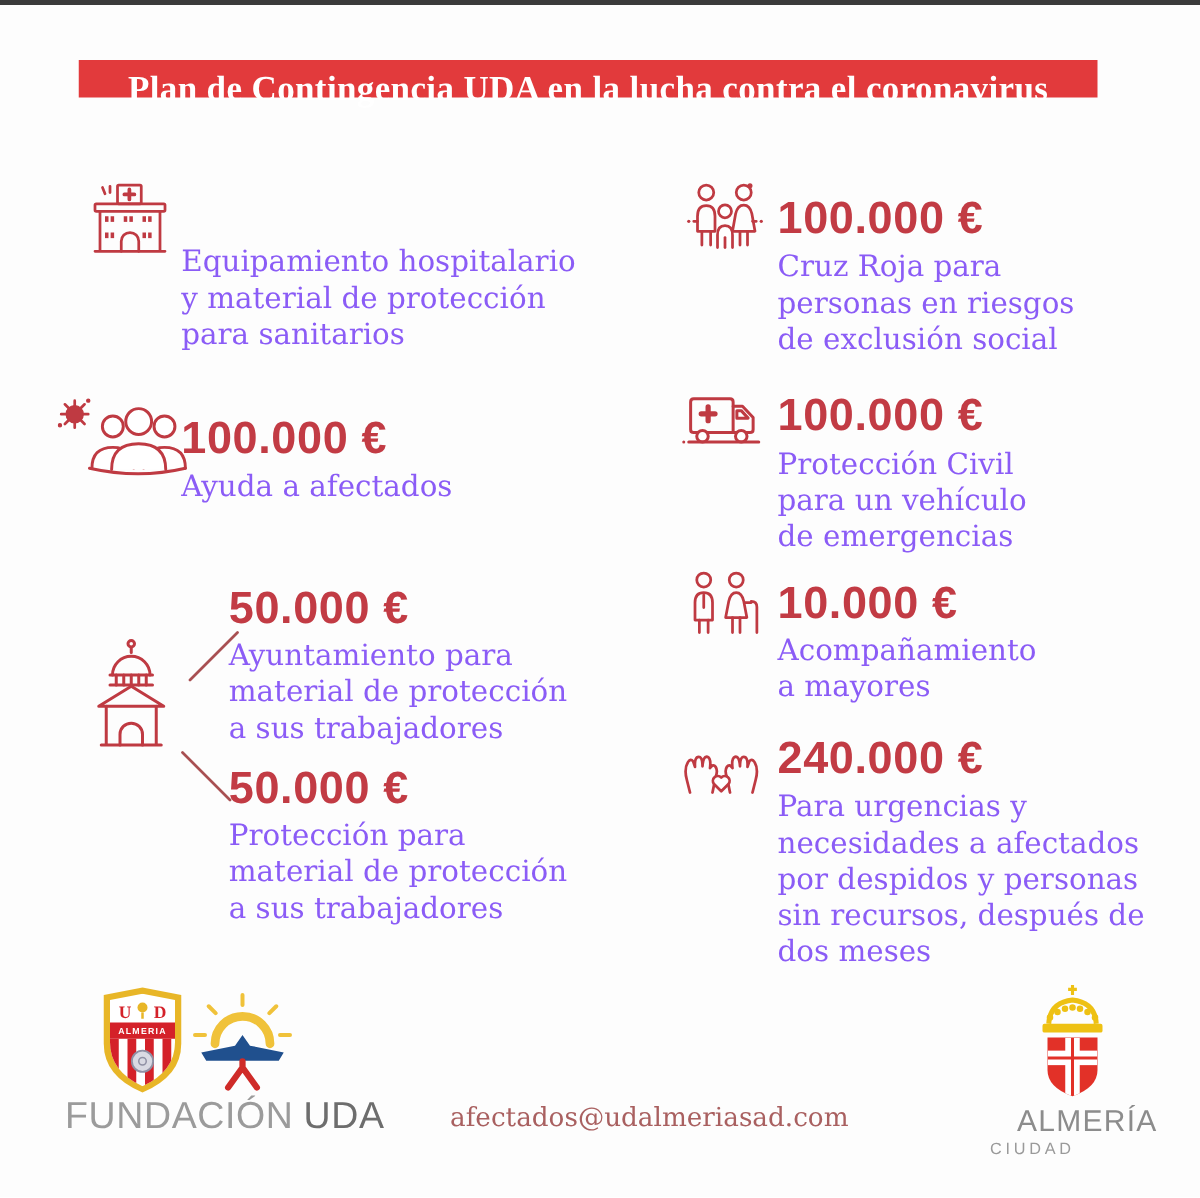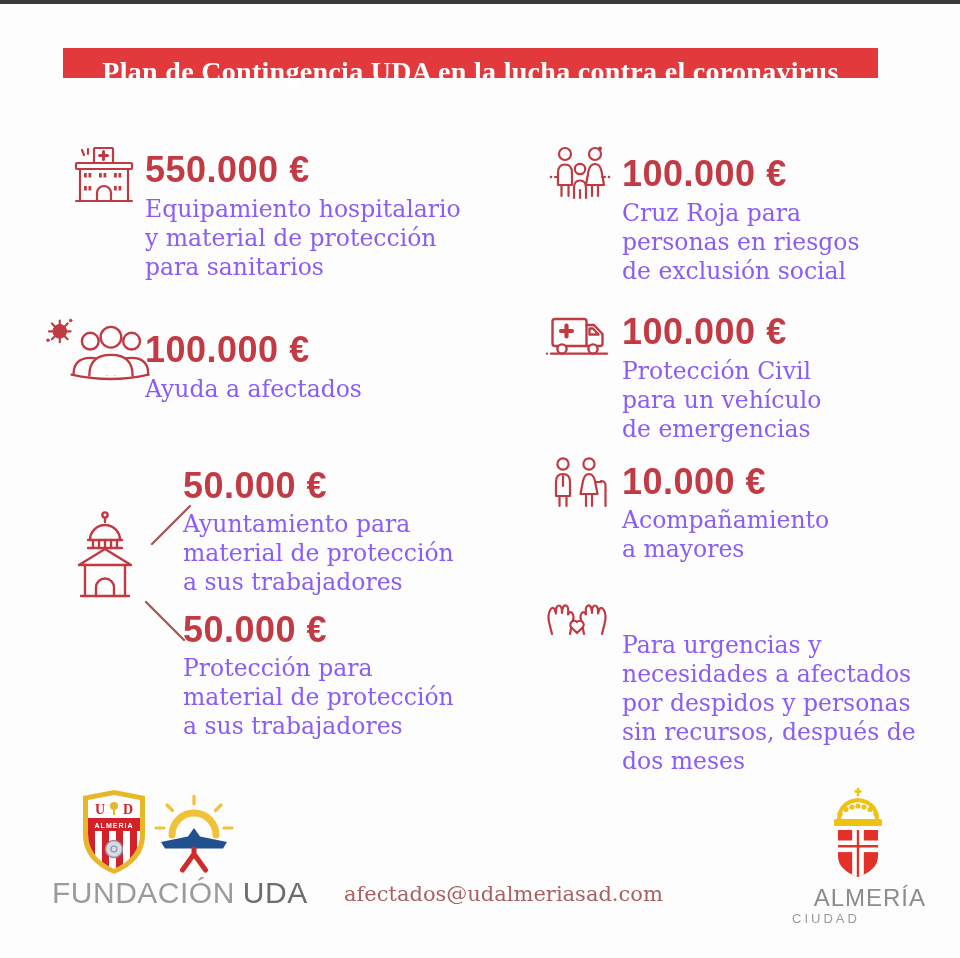--- a/index.html
+++ b/index.html
@@ -25,21 +25,21 @@
     position:absolute;
     font-family:"DejaVu Serif",serif;font-size:23.5px;line-height:29px;
     color:#8b5cf6;white-space:pre-line;
   }
   .icon{position:absolute;}
   .fundacion{
     position:absolute;left:52px;top:876px;font-size:30px;letter-spacing:.5px;color:#9b9b9b;
   }
   .fundacion b{color:#6d6d6d;font-weight:normal;margin-left:8px;}
   .email{
-    position:absolute;left:344px;top:882px;
+    position:absolute;left:360px;top:882px;
     font-family:"DejaVu Serif",serif;font-size:21px;color:#a96060;
   }
   .alm-name{
     position:absolute;left:792px;top:884px;width:134px;text-align:right;
     font-size:24px;color:#8c8c8c;letter-spacing:1px;
   }
   .alm-sub{
     position:absolute;left:792px;top:911px;width:134px;text-align:left;
     font-size:13px;color:#9a9a9a;letter-spacing:3px;
   }
@@ -70,21 +70,20 @@
           <rect x="31.5" y="27" width="2.8" height="4.5"></rect>
         <rect x="42" y="27" width="2.8" height="4.5"></rect>
           <rect x="46.5" y="27" width="2.8" height="4.5"></rect>
         <rect x="12" y="40" width="2.8" height="4.5"></rect>
           <rect x="16.5" y="40" width="2.8" height="4.5"></rect>
         <rect x="42" y="40" width="2.8" height="4.5"></rect>
           <rect x="46.5" y="40" width="2.8" height="4.5"></rect>
       </g>
     </svg>
   </div>
-  <div class="amount" style="left:145px;top:152px">550.000 €</div>
   <div class="desc" style="left:145px;top:195px">Equipamiento hospitalario
 y material de protección
 para sanitarios</div>
 
   <div class="icon" style="left:46px;top:318px">
     <svg width="122" height="66" viewBox="0 0 124 66">
       <g fill="#bf3a42" stroke="#bf3a42" stroke-linecap="round">
         <circle cx="14" cy="13" r="7"></circle>
         <path d="M14 2 v4 M14 20 v4 M3 13 h4 M21 13 h4 M6 5 l3 3 M19 18 l3 3 M22 5 l-3 3 M9 18 l-3 3" stroke-width="2.2" fill="none"></path>
         <circle cx="25" cy="2" r="1.3"></circle>
@@ -194,20 +193,21 @@
 
   <div class="icon" style="left:545px;top:588px">
     <svg width="64" height="50" viewBox="0 0 64 50">
       <g stroke="#bf3a42" stroke-width="2.2" fill="none" stroke-linecap="round" stroke-linejoin="round">
         <path d="M7 46 L4.5 36 Q2 27 5.5 21.5 Q7.5 18.5 9.5 21 L11 25.5 Q10.5 17.5 14 17.5 Q17 17.5 17 25 Q17.5 16.5 21 17.5 Q24 18.5 23 26.5 Q25.5 22.5 27.5 25.5 Q29.5 28.5 27.5 33.5 L25 46"></path>
         <path transform="translate(64,0) scale(-1,1)" d="M7 46 L4.5 36 Q2 27 5.5 21.5 Q7.5 18.5 9.5 21 L11 25.5 Q10.5 17.5 14 17.5 Q17 17.5 17 25 Q17.5 16.5 21 17.5 Q24 18.5 23 26.5 Q25.5 22.5 27.5 25.5 Q29.5 28.5 27.5 33.5 L25 46"></path>
         <path d="M32 45 l-5.8-5.8 a3.9 3.9 0 0 1 5.8-5.2 a3.9 3.9 0 0 1 5.8 5.2 z" fill="#fff"></path>
       </g>
     </svg>
   </div>
+  <div class="amount" style="left:622px;top:588px">240.000 €</div>
   <div class="desc" style="left:622px;top:631px">Para urgencias y
 necesidades a afectados
 por despidos y personas
 sin recursos, después de
 dos meses</div>
 
   <div class="icon" style="left:80px;top:789px">
     <svg width="68" height="86" viewBox="0 0 68 86">
       <defs>
         <clipPath id="udaClip">

